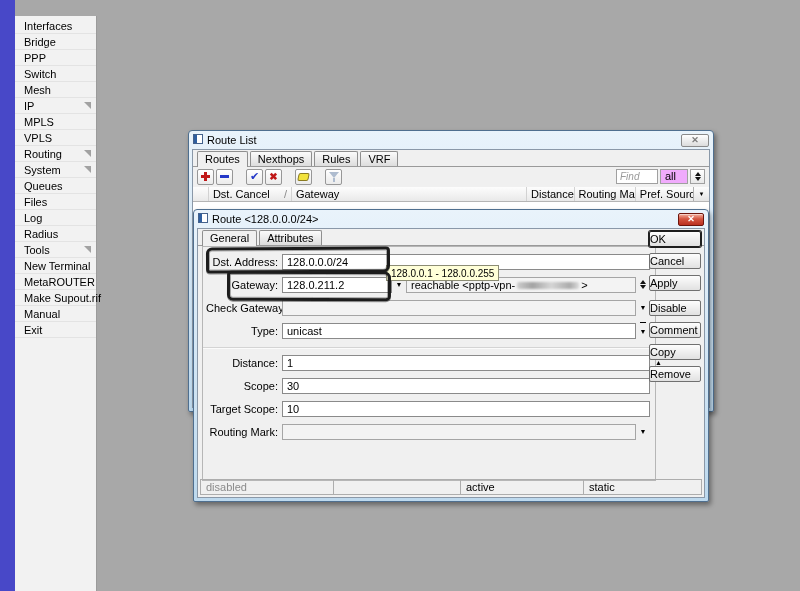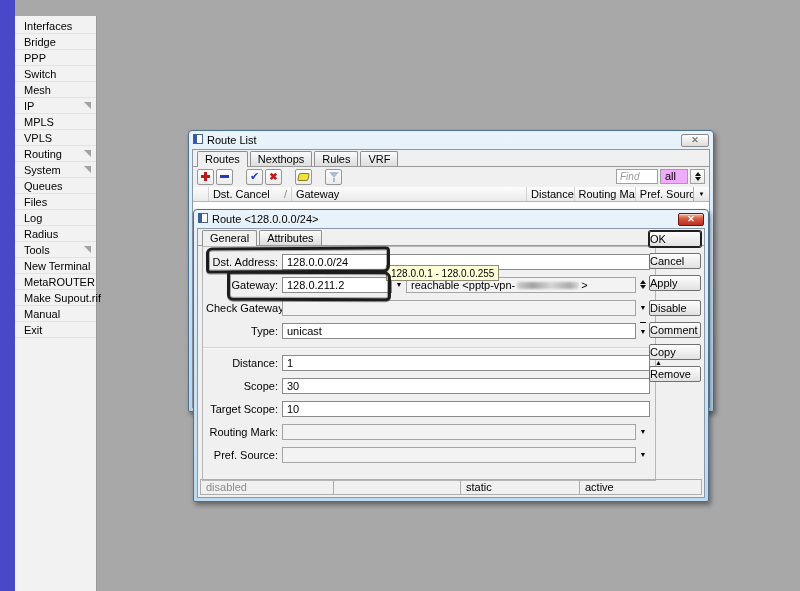--- a/index.html
+++ b/index.html
@@ -246,42 +246,37 @@
         </div>
         <div class="frow">
           <span class="flabel">Target Scope:</span>
           <span class="fbox">10</span>
         </div>
         <div class="frow">
           <span class="flabel">Routing Mark:</span>
           <span class="fbox grayed"></span>
           <span class="combo-arrow">▼</span>
         </div>
-        <div class="frow">
-          <span class="flabel">Pref. Source:</span>
-          <span class="fbox grayed"></span>
-          <span class="combo-arrow">▼</span>
-        </div>
       </div>
 
       <div class="btn-col">
         <span class="dlg-btn default">OK</span>
         <span class="dlg-btn">Cancel</span>
         <span class="dlg-btn">Apply</span>
         <span class="dlg-btn grp">Disable</span>
         <span class="dlg-btn">Comment</span>
         <span class="dlg-btn">Copy</span>
         <span class="dlg-btn">Remove</span>
       </div>
 
       <div class="status-bar">
         <span class="scell dim" style="width:133px;">disabled</span>
         <span class="scell" style="width:127px;"></span>
+        <span class="scell" style="width:123px;">active</span>
         <span class="scell" style="flex:1;">static</span>
-        <span class="scell" style="width:123px;">active</span>
       </div>
     </div>
   </div>
 
   <div class="anno" style="left:206px; top:247px; width:184px; height:26px;"></div>
   <div class="anno" style="left:227px; top:271px; width:164px; height:30px; border-radius:4px 7px 5px 6px; transform:rotate(0.2deg);"></div>
   <div id="tooltip">128.0.0.1 - 128.0.0.255</div>
 
 </div>
 

